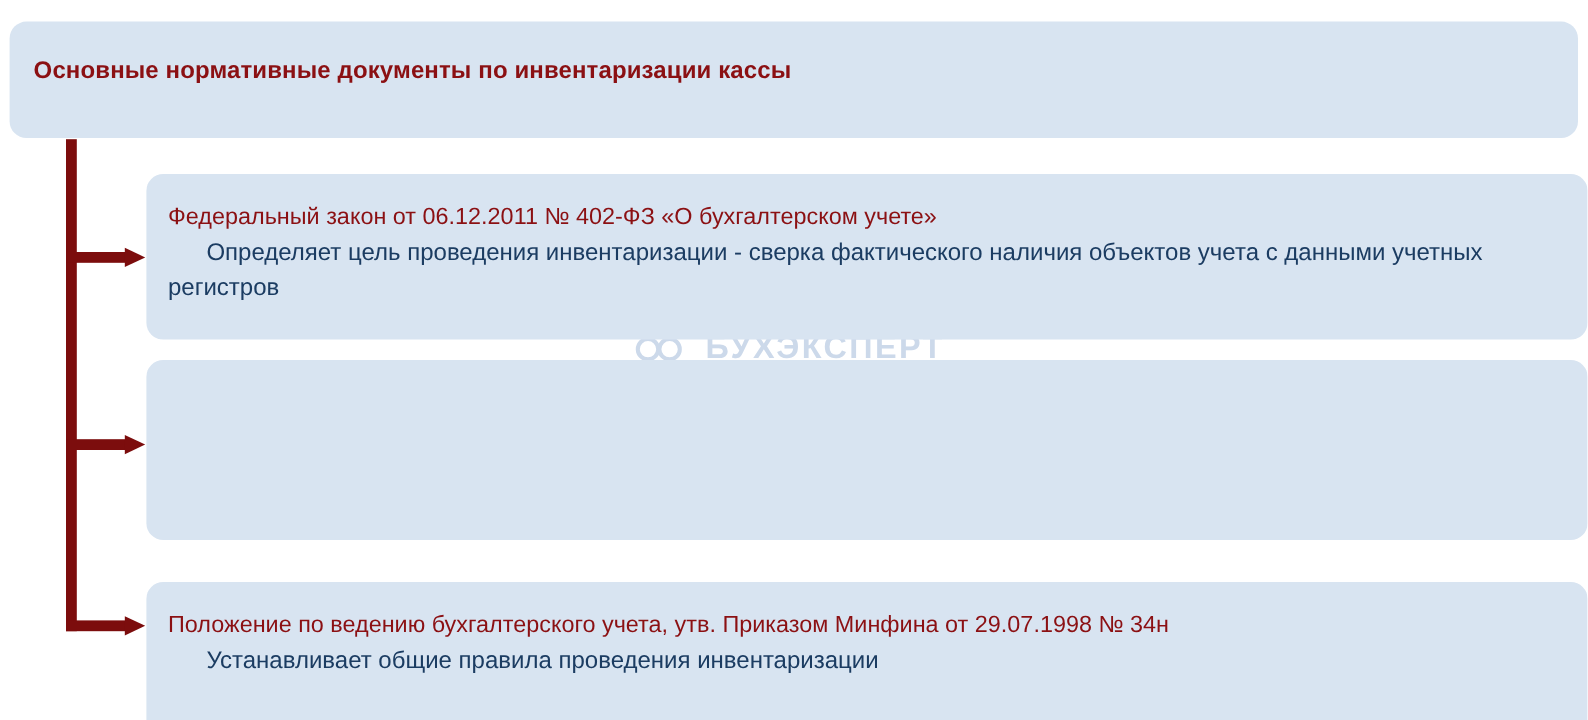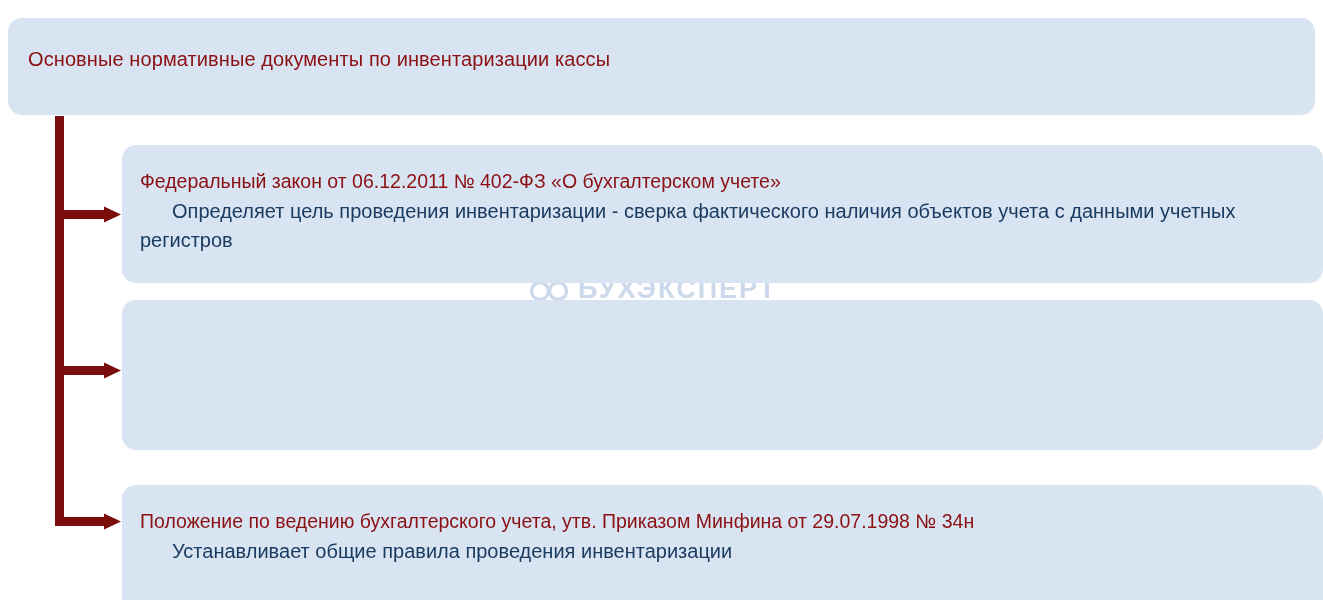--- a/index.html
+++ b/index.html
@@ -23,21 +23,21 @@
     height: 600px;
   }
 
   
   .watermark {
     position: absolute;
     left: 528px;
     top: 276px;
     display: flex;
     align-items: center;
-    gap: 4px;
+    gap: 14px;
     opacity: 1;
     pointer-events: none;
     z-index: 1;
   }
   .watermark-logo {
     width: 46px;
     height: 26px;
     display: block;
   }
   .watermark-text {
@@ -60,21 +60,21 @@
     background: #d8e4f1;
     border-radius: 14px;
     z-index: 3;
     box-sizing: border-box;
   }
   .header-title {
     position: absolute;
     left: 20px;
     top: 30px;
     font-size: 20px;
-    font-weight: normal;
+    font-weight: bold;
     color: #8b1013;
     white-space: nowrap;
     letter-spacing: 0.1px;
   }
 
   
   .connector {
     position: absolute;
     left: 0;
     top: 0;

